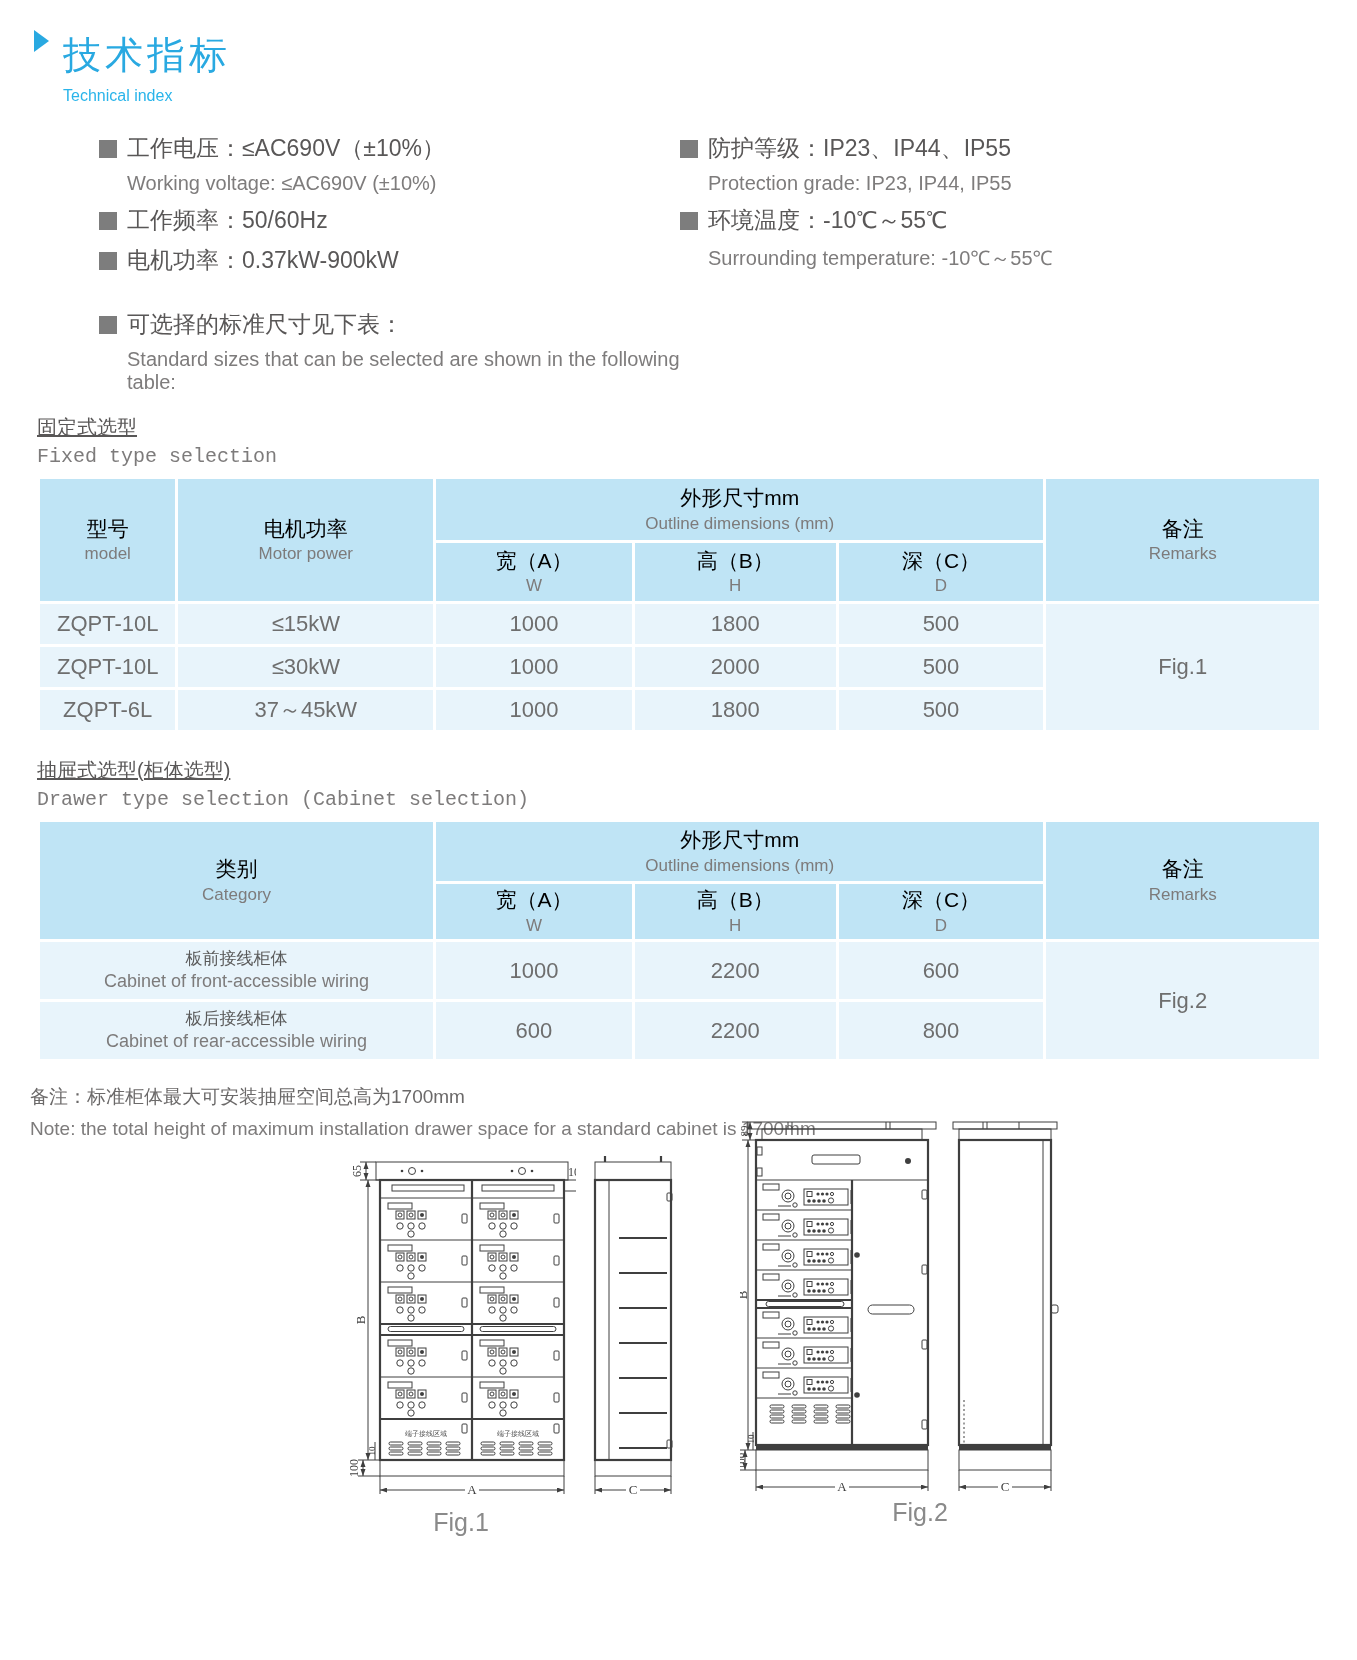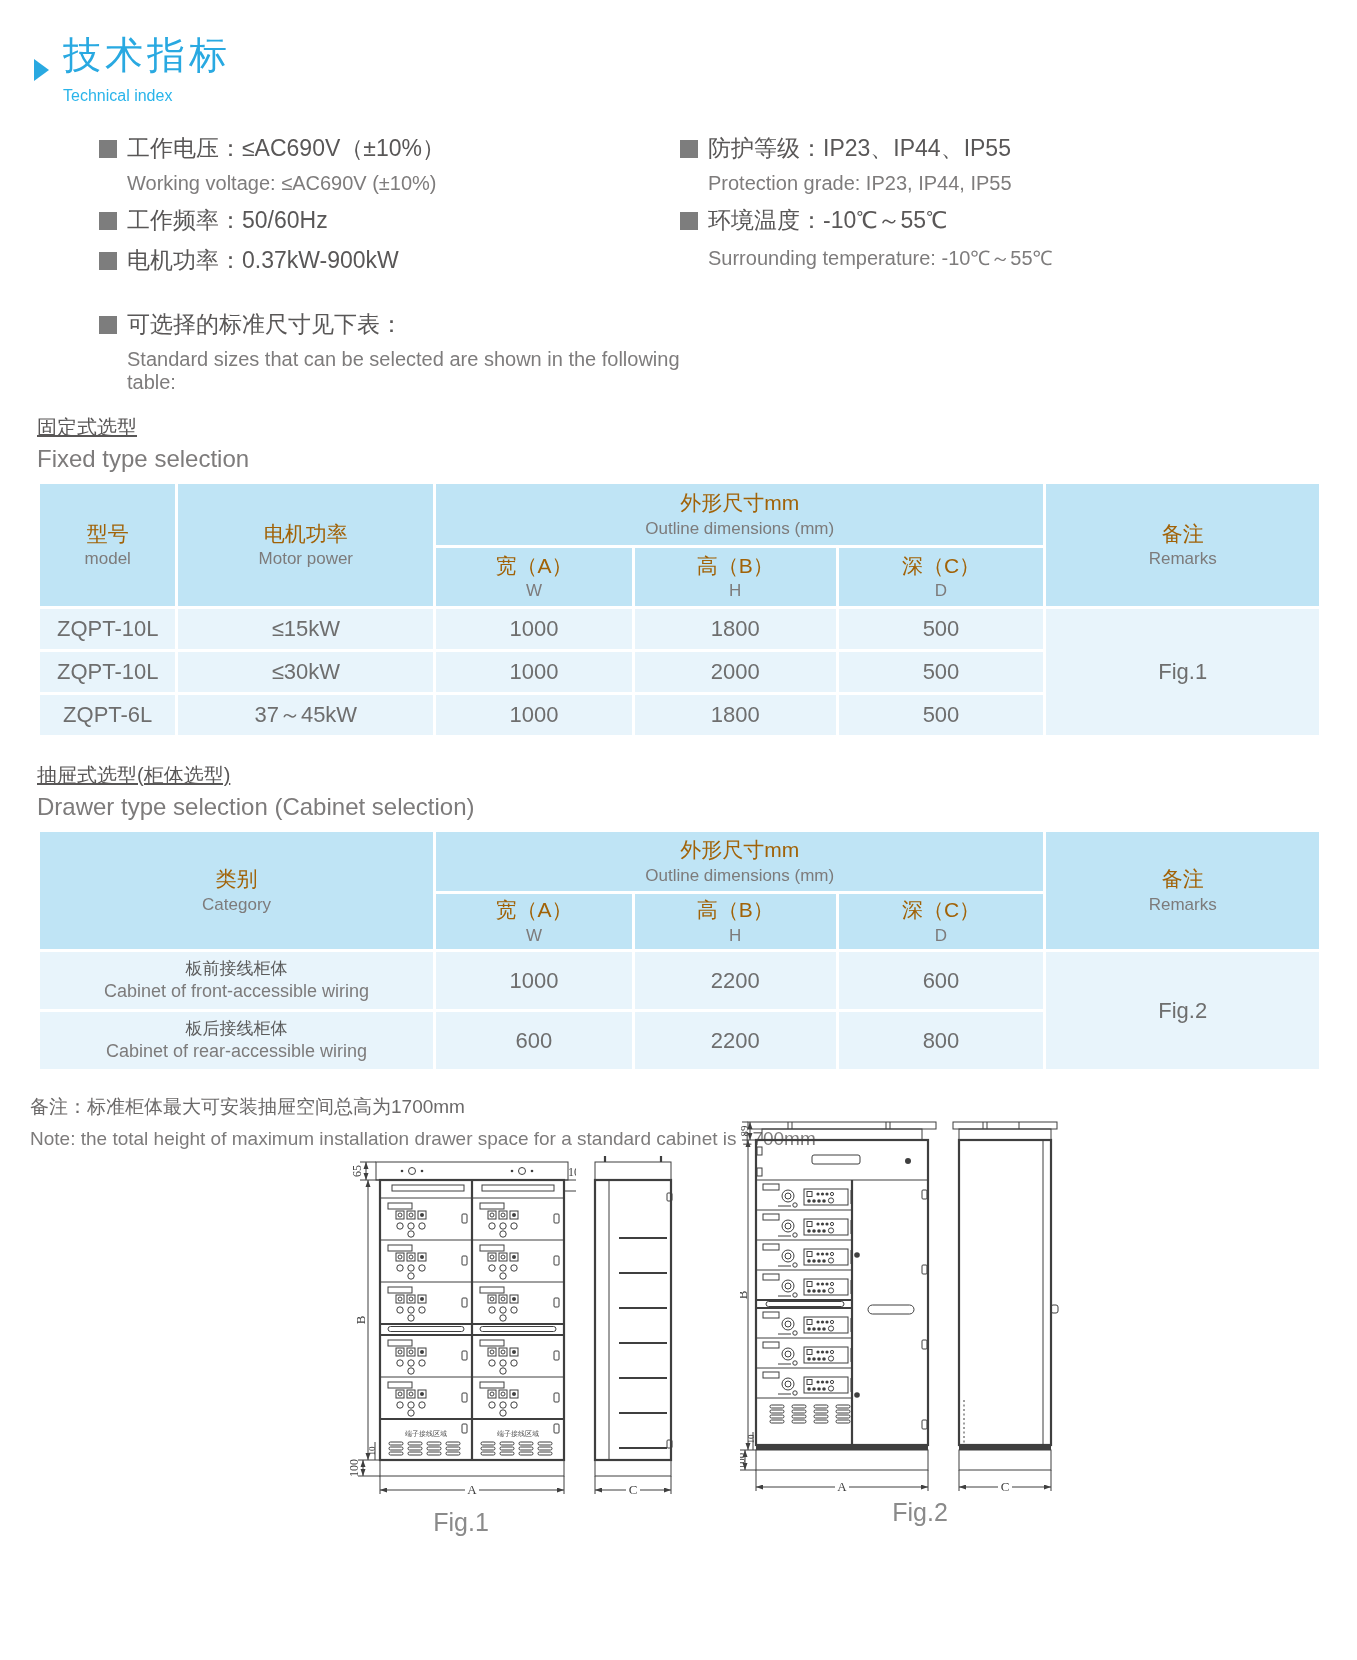--- a/index.html
+++ b/index.html
@@ -2,46 +2,46 @@
 <html><head>
 <meta charset="utf-8">
 <style>
   * { margin:0; padding:0; box-sizing:border-box; }
   html,body { background:#ffffff; }
   body { font-family:"Liberation Sans", sans-serif; color:#595757; }
   .page { position:relative; width:1357px; height:1660px; background:#fff; overflow:hidden; }
 
   
   .hdr { padding:30px 0 0 34px; }
-  .hdr-row { display:flex; align-items:flex-end; }
+  .hdr-row { display:flex; align-items:flex-start; }
   .tri { width:0; height:0; border-left:15px solid #29a9e1; border-top:11px solid transparent; border-bottom:11px solid transparent; margin-right:14px; }
   .title-cn { font-size:38px; color:#29a9e1; letter-spacing:4px; }
   .title-en { font-size:16px; color:#29b4ea; margin:6px 0 0 29px; }
 
   
   .specs { display:flex; margin-top:28px; }
   .spec-col-left  { width:643px; padding-left:62px;margin-left:37px; }
   .spec-col-right { flex:1; padding-left:0px; }
   .spec-item { margin-bottom:9px; }
   .spec-cn { display:flex; align-items:center; font-size:23px; color:#595757; }
   .bullet { width:18px; height:18px; background:#7d7d7d; margin-right:10px; flex:0 0 auto; }
   .spec-en { font-size:20px; color:#7e7c7c; margin:8px 0 10px 28px; }
   .spec-gap { height:24px; }
 
   
   .tbl-cap { margin:10px 0 0 37px; }
   .tbl-cap-cn { font-size:20px; color:#595757; text-decoration:underline; }
-  .tbl-cap-en { font-size:24px; color:#7d7b7b; margin-top:4px; }
+  .tbl-cap-en { font-size:20px; color:#7d7b7b; margin-top:4px;font-family:Liberation Mono, monospace; }
 
   
   table.spec { border-collapse:collapse; width:1285px; margin:8px 0 0 37px; table-layout:fixed; }
   table.spec td { border:3px solid #ffffff; text-align:center; vertical-align:middle; }
   td.th { background:#bfe4f5; }
   td.d  { background:#e8f4fb; }
-  .hcn { font-size:21px; color:#a16207; line-height:1.35; }
+  .hcn { font-size:21px; color:#000000; line-height:1.35; }
   .hen { font-size:17px; color:#7d7b7b; line-height:1.3; }
   .val { font-size:22px; color:#6e6e6e; }
   .cat-cn { font-size:17px; color:#5a5a5a; line-height:1.3; }
   .cat-en { font-size:18px; color:#7d7b7b; line-height:1.3; }
   .rem { font-size:22px; color:#6e6e6e; }
 
   
   .note { margin:22px 0 4px 30px; }
   .note-cn { font-size:19px; color:#6b6969; }
   .note-en { font-size:19px; color:#7d7b7b; margin-top:8px; }

